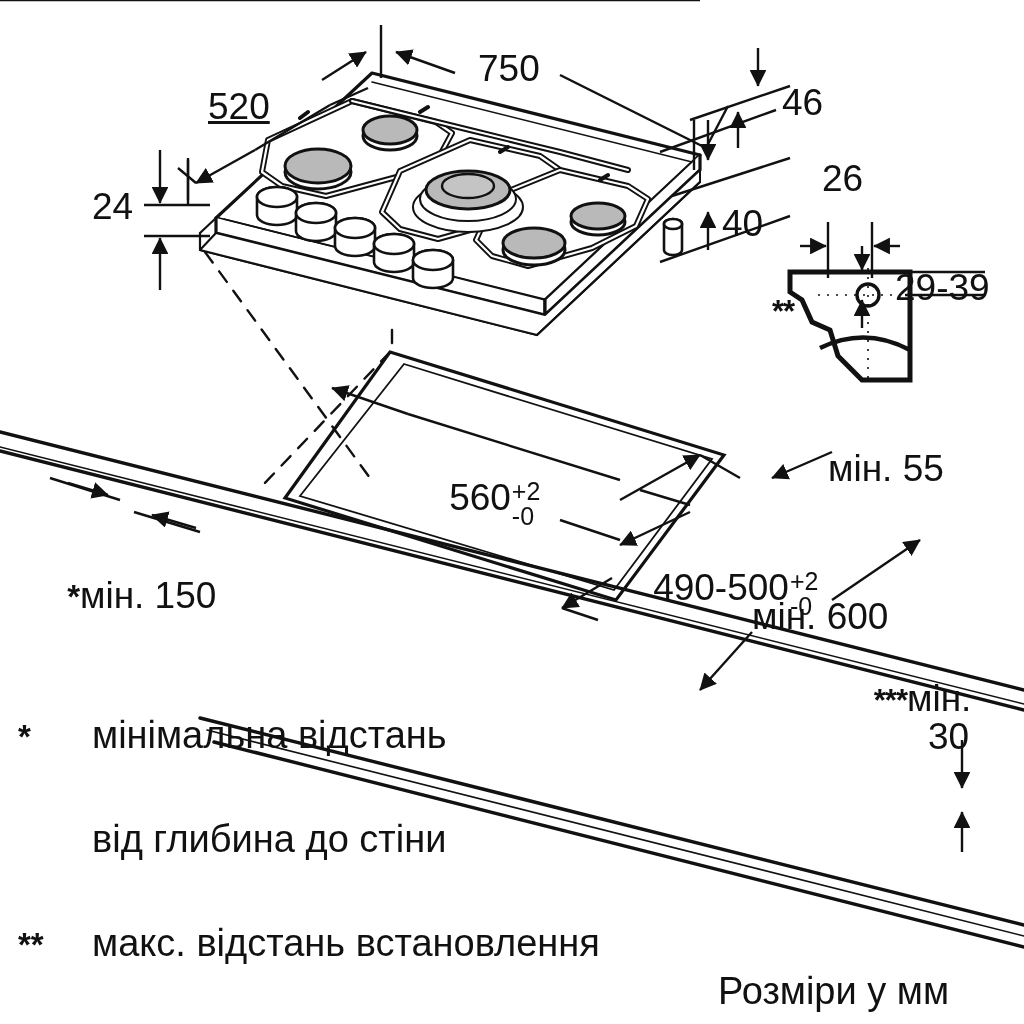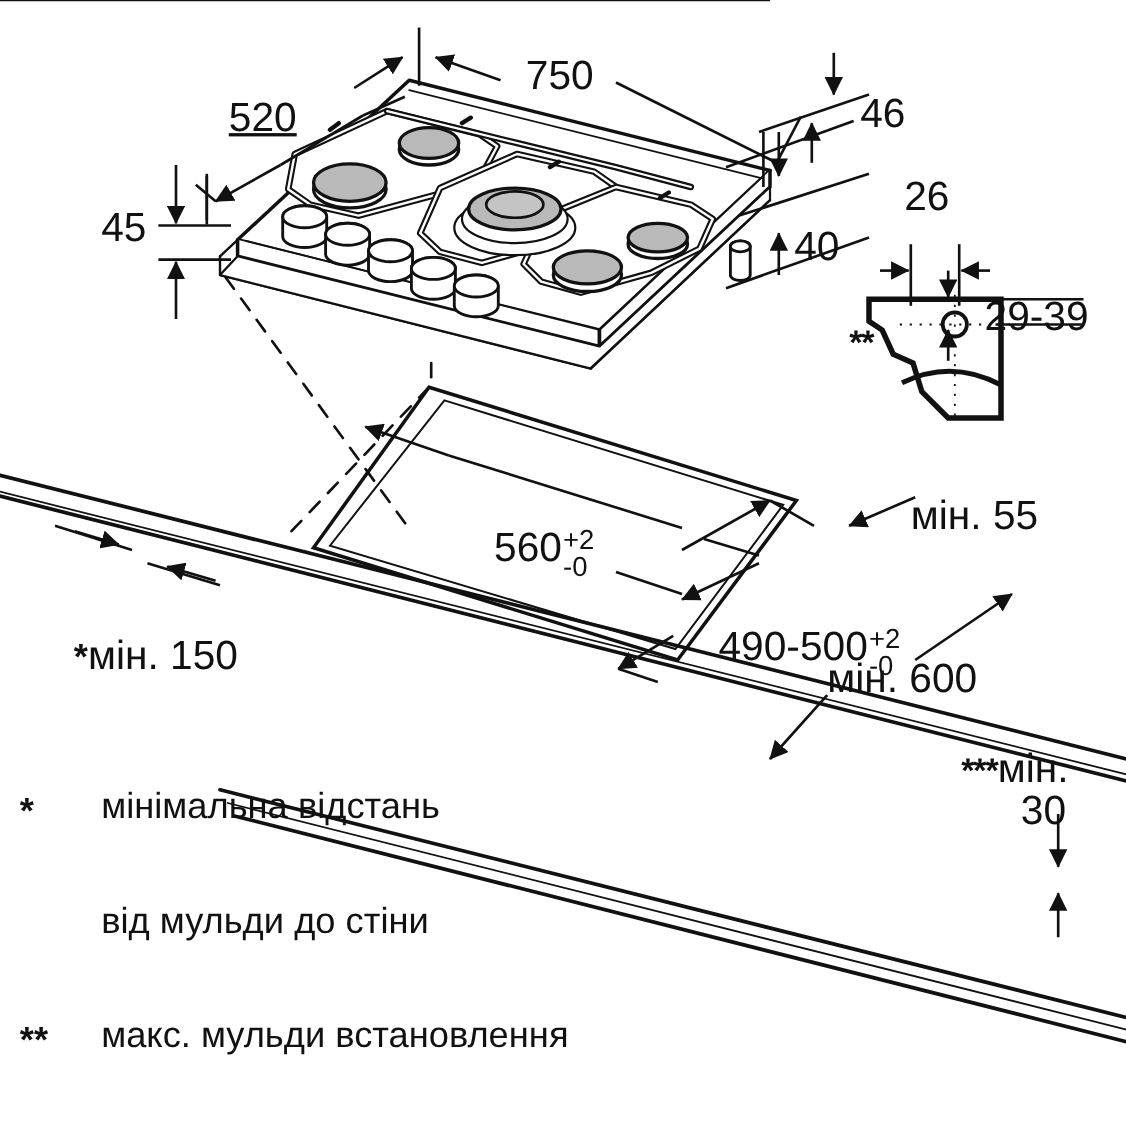--- a/index.html
+++ b/index.html
@@ -36,21 +36,21 @@
     font-family: "Liberation Sans", sans-serif;
     color: #111111;
     line-height: 1;
     letter-spacing: 0px;
   }
   .dim {
     font-size: 37px;
     font-weight: 400;
   }
   .note {
-    font-size: 33px;
+    font-size: 38px;
   }
   .note-star {
     font-size: 33px;
     font-weight: 700;
   }
   .tol {
     position: relative;
     display: inline-block;
     width: 0;
     height: 0;
@@ -289,21 +289,21 @@
       <line x1="50" y1="478" x2="120" y2="500"></line>
       <line x1="196" y1="528" x2="152" y2="515" marker-end="url(#ah)"></line>
       <line x1="134" y1="512" x2="200" y2="532"></line>
     </g>
   </svg>
 
   <div class="lbl dim" style="left:478px; top:50px;">750</div>
 
   <div class="lbl dim" style="left:208px; top:88px;text-decoration:underline;">520</div>
 
-  <div class="lbl dim" style="left:92px; top:188px;">45</div>
+  <div class="lbl dim" style="left:92px; top:188px;">24</div>
 
   <div class="lbl dim" style="left:782px; top:84px;">46</div>
 
   <div class="lbl dim" style="left:722px; top:205px;">40</div>
 
   <div class="lbl dim" style="left:822px; top:160px;">26</div>
 
   <div class="lbl dim" style="left:895px; top:269px;">29-39</div>
 
   <div class="lbl stars" style="left:772px; top:296px;">**</div>
@@ -330,30 +330,31 @@
   <div class="lbl dim" style="left:928px; top:718px;">30</div>
 
   <div class="lbl" style="left:18px; top:668px; width:950px;">
 
     <div style="position:relative; height:56px;">
       <span class="note-star" style="position:absolute; left:0; top:4px;">*</span>
       <span class="note" style="position:absolute; left:74px; top:0;">мінімальна відстань</span>
     </div>
 
     <div style="position:relative; height:56px;">
-      <span class="note" style="position:absolute; left:74px; top:0;">від мульди до стіни</span>
+      <span class="note" style="position:absolute; left:74px; top:0;">від глибина до стіни</span>
     </div>
 
     <div style="position:relative; height:56px;">
       <span class="note-star" style="position:absolute; left:0; top:4px;">**</span>
-      <span class="note" style="position:absolute; left:74px; top:0;">макс. мульди встановлення</span>
+      <span class="note" style="position:absolute; left:74px; top:0;">макс. відстань встановлення</span>
     </div>
 
     
 
     
 
     
 
   </div>
 
+  <div class="lbl note" style="left:718px; top:972px;">Розміри у мм</div>
 
 </div>
 
 </body></html>

